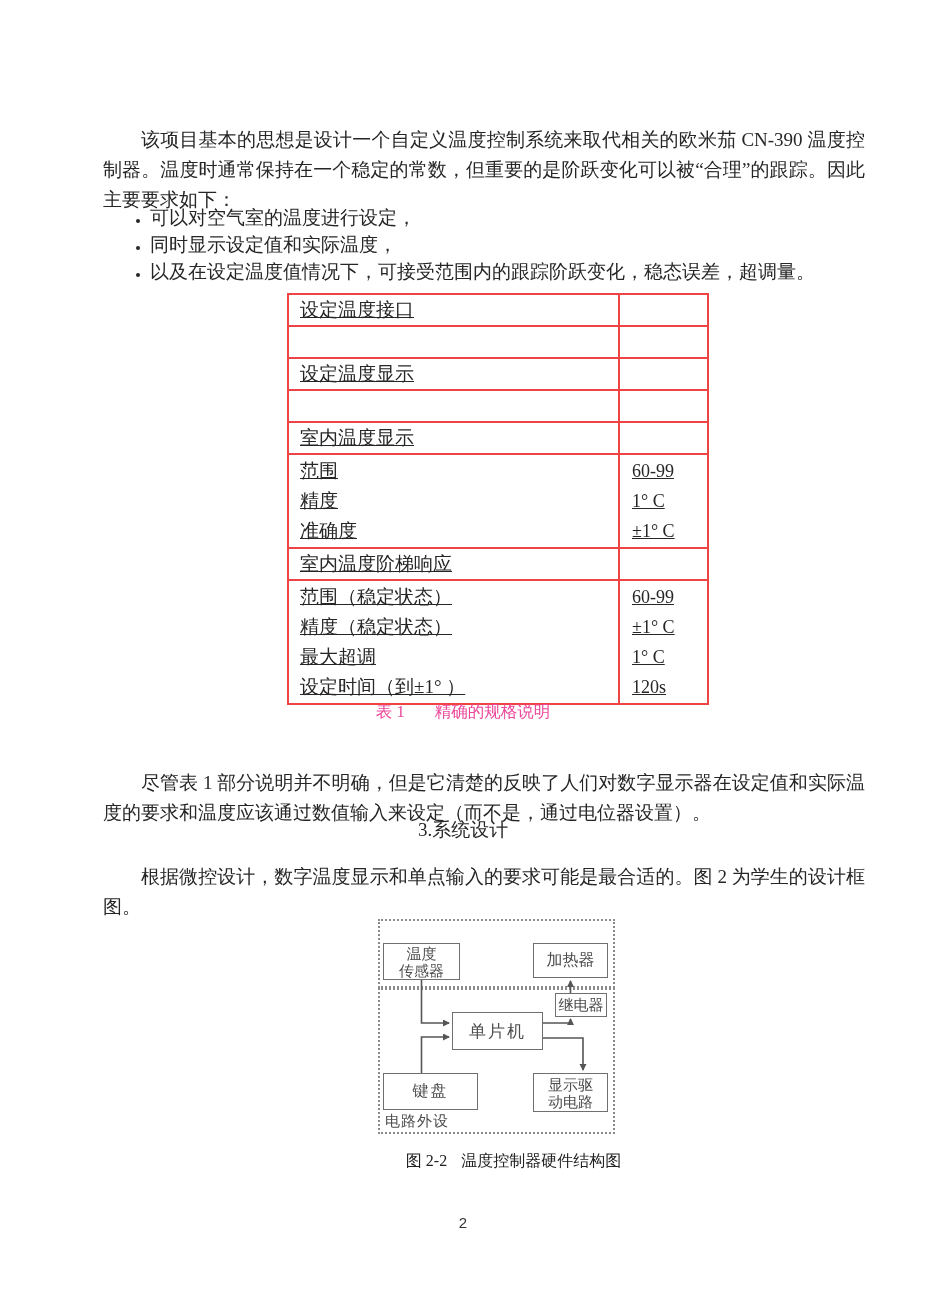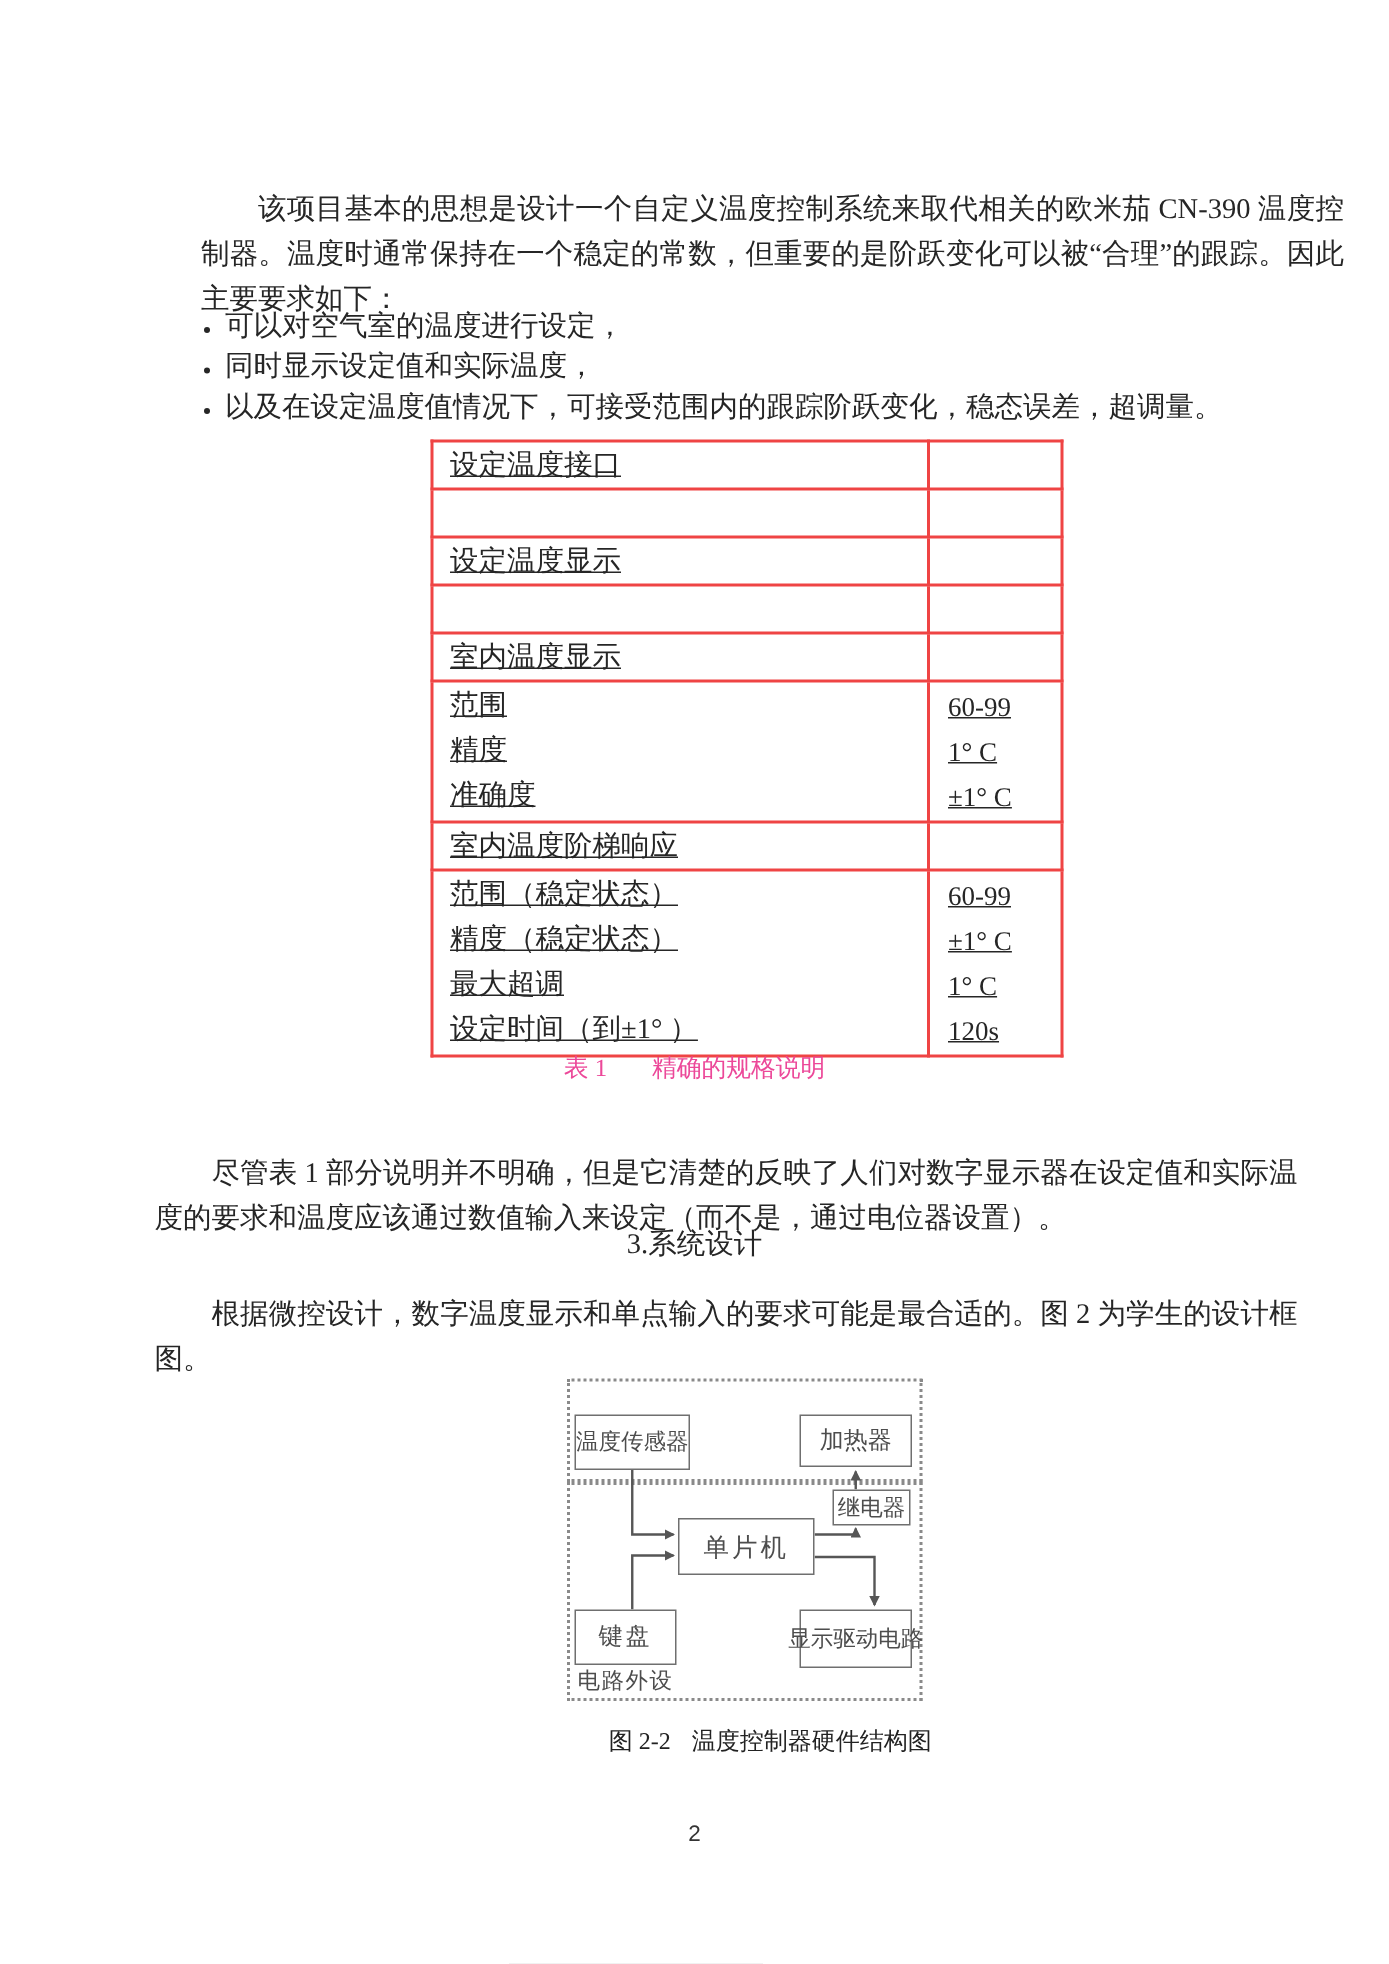--- a/index.html
+++ b/index.html
@@ -15,21 +15,21 @@
   }
   .para {
     position: absolute;
     left: 103px;
     width: 762px;
     font-size: 19px;
     line-height: 30px;
     text-align: justify;
   }
   .indent { text-indent: 2em; }
-  .para1 { top: 106px; margin-left: 31px; }
+  .para1 { top: 106px; }
   .para2 { top: 749px; }
   .para3 { top: 843px; }
 
   ul.bullets {
     position: absolute;
     left: 103px; top: 204px;
     width: 762px;
     margin: 0; padding: 0 0 0 47px;
     font-size: 19px;
     line-height: 27px;
@@ -102,30 +102,31 @@
     background: #ffffff;
     padding: 0 2px;
   }
   .lbl-air { left: 10px; top: 16px; margin-top: 24px; }
   .lbl-per { left: 8px; top: 197px; }
   .dbox {
     position: absolute;
     border: 1.5px solid #6f6f6f;
     background: #ffffff;
     display: flex;
+    flex-direction: column;
     align-items: center;
     justify-content: center;
     text-align: center;
     white-space: nowrap;
   }
   .box-sensor  { left: 8px;   top: 28px;  width: 77px; height: 37px; font-size: 15px; line-height: 17px; }
   .box-heater  { left: 158px; top: 28px;  width: 75px; height: 35px; font-size: 16px; }
   .box-relay   { left: 180px; top: 78px;  width: 52px; height: 24px; font-size: 15px; }
   .box-mcu     { left: 77px;  top: 97px;  width: 91px; height: 38px; font-size: 17px; letter-spacing: 2px; }
-  .box-keyboard{ left: 8px;   top: 158px; width: 68px; height: 37px; font-size: 16px; letter-spacing: 2px; }
+  .box-keyboard{ left: 8px;   top: 158px; width: 95px; height: 37px; font-size: 16px; letter-spacing: 2px; }
   .box-display { left: 158px; top: 158px; width: 75px; height: 39px; font-size: 15px; line-height: 17px; }
   .connectors { position: absolute; left: 0; top: 0; }
 
   .figure-caption {
     position: absolute;
     left: 330px; top: 1151px;
     width: 336px;
     text-align: center;
     font-size: 16px;
     color: #222222;

